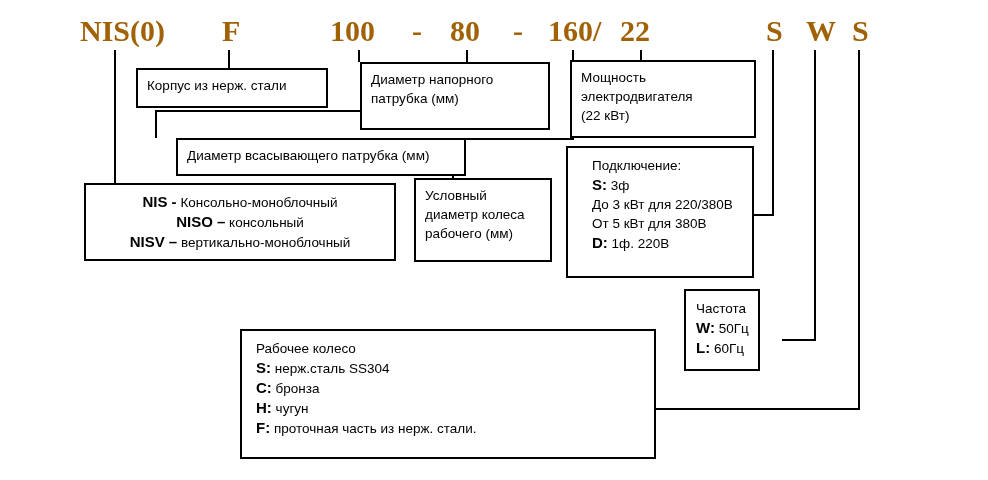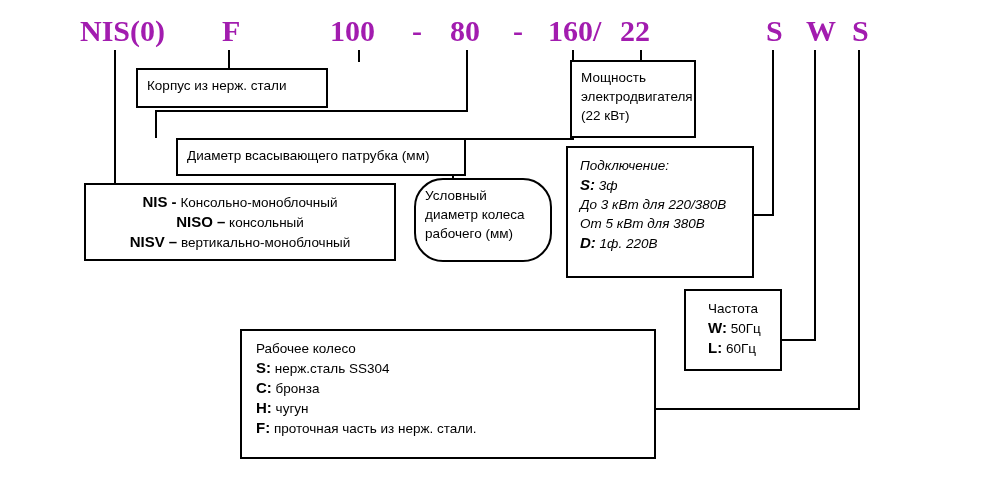--- a/index.html
+++ b/index.html
@@ -17,21 +17,21 @@
     overflow: hidden;
   }
   
   .code-token {
     position: absolute;
     font-family: "Liberation Serif", serif;
     font-weight: bold;
     font-size: 30px;
     line-height: 34px;
     white-space: nowrap;
-    color: #a21caf;
+    color: #a16207;
   }
   
   .box {
     position: absolute;
     border: 2px solid #000;
     background: #fff;
     box-sizing: border-box;
     padding: 6px 9px;
   }
   .box .line {
@@ -97,22 +97,26 @@
   <div class="vline" style="left:814px; top:50px; height:290px;"></div>
   <div class="hline" style="left:782px; top:339px; width:34px;"></div>
 
   <div class="vline" style="left:858px; top:50px; height:359px;"></div>
   <div class="hline" style="left:655px; top:408px; width:205px;"></div>
 
   <div class="box" style="left:136px; top:68px; width:192px; height:40px;">
     <div class="line">Корпус из нерж. стали</div>
   </div>
 
+  <div class="box" style="left:360px; top:62px; width:190px; height:68px;">
+    <div class="line">Диаметр напорного</div>
+    <div class="line">патрубка (мм)</div>
+  </div>
 
-  <div class="box" style="left:570px; top:60px; width:126px; height:78px;">
+  <div class="box" style="left:570px; top:60px; width:186px; height:78px;">
     <div class="line">Мощность</div>
     <div class="line">электродвигателя</div>
     <div class="line">(22 кВт)</div>
   </div>
 
   <div class="box" style="left:130px; top:138px; width:290px; height:38px;margin-left:46px;">
     <div class="line">Диаметр всасывающего патрубка (мм)</div>
   </div>
 
   <div class="box" style="left:84px; top:183px; width:312px; height:78px; padding:7px 14px;text-align:center;">
@@ -123,27 +127,27 @@
     <div class="line">
       <span class="b15">NISO –</span>
       <span>консольный</span>
     </div>
     <div class="line">
       <span class="b15">NISV –</span>
       <span>вертикально-моноблочный</span>
     </div>
   </div>
 
-  <div class="box" style="left:414px; top:178px; width:138px; height:84px;border-radius:29px;">
+  <div class="box" style="left:414px; top:178px; width:138px; height:84px;">
     <div class="line">Условный</div>
     <div class="line">диаметр колеса</div>
     <div class="line">рабочего (мм)</div>
   </div>
 
-  <div class="box" style="left:566px; top:146px; width:188px; height:132px; padding:8px 12px;font-style:italic;">
+  <div class="box" style="left:566px; top:146px; width:188px; height:132px; padding:8px 24px;">
     <div class="line">Подключение:</div>
     <div class="line">
       <span class="b15">S:</span>
       <span>3ф</span>
     </div>
     <div class="line">До 3 кВт для 220/380В</div>
     <div class="line">От 5 кВт для 380В</div>
     <div class="line">
       <span class="b15">D:</span>
       <span>1ф. 220В</span>
@@ -163,21 +167,21 @@
     <div class="line">
       <span class="b15">H:</span>
       <span>чугун</span>
     </div>
     <div class="line">
       <span class="b15">F:</span>
       <span>проточная часть из нерж. стали.</span>
     </div>
   </div>
 
-  <div class="box" style="left:684px; top:289px; width:98px; height:82px; padding:8px 22px;">
+  <div class="box" style="left:684px; top:289px; width:76px; height:82px; padding:8px 10px;">
     <div class="line">Частота</div>
     <div class="line">
       <span class="b15">W:</span>
       <span>50Гц</span>
     </div>
     <div class="line">
       <span class="b15">L:</span>
       <span>60Гц</span>
     </div>
   </div>

